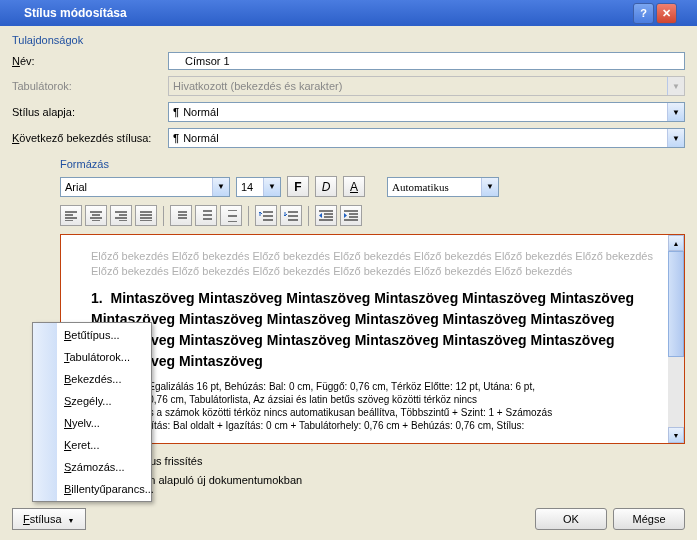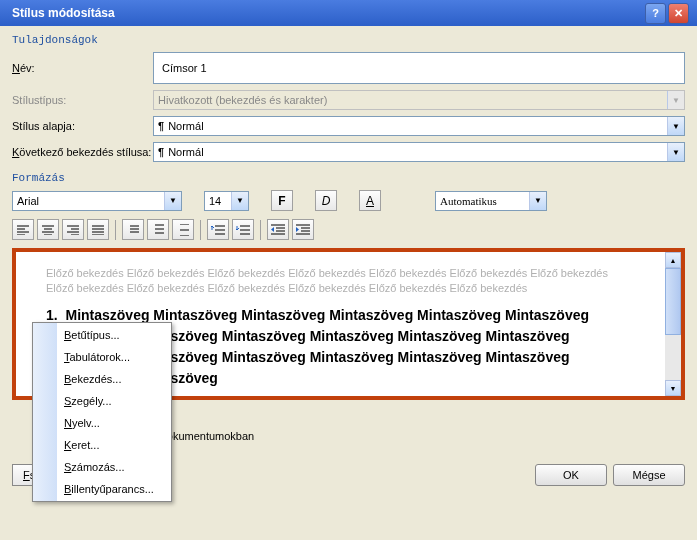--- a/index.html
+++ b/index.html
@@ -1,74 +1,74 @@
 <!DOCTYPE html>
 <html><head>
 <meta charset="utf-8">
 <style>
 * { box-sizing: border-box; margin: 0; padding: 0; }
 body { font-family: Tahoma, Arial, sans-serif; font-size: 11px; background: #ece9d8; width: 697px; height: 540px; overflow: hidden; }
 
-.titlebar { height: 26px; background: linear-gradient(to bottom, #4a7ce0, #2c5fc8); display: flex; align-items: center; padding: 0 8px; color: white; font-weight: bold; }
+.titlebar { height: 26px; background: linear-gradient(to bottom, #4a7ce0, #2c5fc8); display: flex; align-items: center; padding: 0 20px; color: white; font-weight: bold; }
 .titlebar-text { flex: 1; padding-left: 4px; font-size: 12px; }
 .titlebar-btn { width: 21px; height: 21px; margin-left: 2px; border: 1px solid #3d5fa8; border-radius: 3px; display: flex; align-items: center; justify-content: center; cursor: pointer; }
 .help-btn { background: linear-gradient(to bottom, #7ba6f0, #4a7ce0); }
 .close-btn { background: linear-gradient(to bottom, #f08070, #d04530); }
 
 .content { padding: 8px 12px; }
 
-.section-title { color: #2050a0; font-size: 11px; margin-bottom: 6px; font-family: Liberation Mono, monospace; }
+.section-title { color: #2050a0; font-size: 11px; margin-bottom: 6px; }
 
 .props-row { display: flex; align-items: center; margin-bottom: 6px; }
-.props-label { width: 141px; }
+.props-label { width: 156px; }
 .props-label u { text-decoration: underline; }
 .props-input { flex: 1; }
 
-.text-input { width: 100%; height: 32px; padding: 2px 8px; border: 1px solid #7f9db9; font-family: inherit; font-size: 11px; }
+.text-input { width: 100%; height: 18px; padding: 2px 16px; border: 1px solid #7f9db9; font-family: inherit; font-size: 11px; }
 
 .select-wrap { position: relative; display: flex; align-items: center; width: 100%; height: 20px; border: 1px solid #7f9db9; background: white; padding: 0 14px 0 4px; }
 .select-wrap.disabled { background: #ece9d8; color: #888; border-color: #c0c0c0; }
 .select-arrow { position: absolute; right: 0; top: 0; width: 17px; height: 18px; background: linear-gradient(to bottom, #e8f0fc, #c0d8f8); border-left: 1px solid #b8c8e8; display: flex; align-items: center; justify-content: center; font-size: 8px; }
 
 .pilcrow { font-weight: bold; margin-right: 4px; }
 
-.format-section { margin-top: 10px; }
-
-.toolbar-row { display: flex; align-items: center; gap: 22px; margin-bottom: 8px; }
+.format-section { margin-top: 10px; margin-left: 48px; }
+
+.toolbar-row { display: flex; align-items: center; gap: 6px; margin-bottom: 8px; }
 .toolbar-row2 { display: flex; align-items: center; gap: 3px; margin-bottom: 8px; }
 
 .font-select { width: 170px; }
 .size-select { width: 45px; }
 
 .tool-btn { width: 22px; height: 21px; border: 1px solid #a0a0a0; background: linear-gradient(to bottom, #fdfdfd, #e8e8e8); display: flex; align-items: center; justify-content: center; cursor: pointer; font-size: 12px; }
 
 .auto-select { width: 112px; font-family: Liberation Serif, serif; }
 
 .sep { width: 1px; height: 20px; background: #a0a0a0; margin: 0 3px; }
 
-.preview-box { border: 4px solid #c2410c; background: white; padding: 14px 30px; height: 152px; overflow: hidden; position: relative; margin-bottom: 10px; }
+.preview-box { border: 1px solid #c2410c; background: white; padding: 14px 30px; height: 210px; overflow: hidden; position: relative; margin-bottom: 10px; }
 .prev-para { color: #b0b0b0; font-size: 11px; line-height: 1.4; margin-bottom: 8px; text-align: justify; }
 .sample-heading { font-family: Arial; font-weight: bold; font-size: 14px; line-height: 1.5; margin-bottom: 8px; }
 .desc-text { font-size: 10px; color: #000; line-height: 1.3; text-align: justify; }
 
 .scrollbar-preview { position: absolute; right: 0; top: 0; width: 16px; height: 100%; background: #f0f0f0; display: flex; flex-direction: column; }
 .scroll-arrow { height: 16px; background: linear-gradient(to bottom, #e8f0fc, #c0d8f8); border: 1px solid #b0c0e0; display: flex; align-items: center; justify-content: center; font-size: 7px; }
 .scroll-track { flex: 1; background: #e8e8e8; }
 .scroll-thumb { height: 60%; background: linear-gradient(to right, #d0e0f8, #b0c8f0); border: 1px solid #90b0e0; }
 
 .radio-row { display: flex; align-items: center; gap: 18px; margin-bottom: 6px; font-size: 11px; margin-left: 24px; }
 .radio-opt { display: flex; align-items: center; gap: 4px; }
 
 .footer { display: flex; align-items: center; padding: 8px 12px; }
 .format-btn { height: 22px; padding: 0 10px; border: 1px solid #888; background: linear-gradient(to bottom, #fdfdfd, #e8e8e8); cursor: pointer; font-family: inherit; font-size: 11px; }
 .format-btn .arrow { font-size: 7px; margin-left: 3px; }
 .spacer { flex: 1; }
 .dlg-btn { width: 72px; height: 22px; margin-left: 6px; border: 1px solid #888; border-radius: 3px; background: linear-gradient(to bottom, #fdfdfd, #e0e0e0); cursor: pointer; font-family: inherit; font-size: 11px; }
 
-.context-menu { position: absolute; left: 32px; top: 322px; width: 140px; background: white; border: 1px solid #888; box-shadow: 2px 2px 4px rgba(0,0,0,0.3); z-index: 100; padding: 1px; }
+.context-menu { position: absolute; left: 32px; top: 322px; width: 120px; background: white; border: 1px solid #888; box-shadow: 2px 2px 4px rgba(0,0,0,0.3); z-index: 100; padding: 1px; }
 .menu-left-strip { position: absolute; left: 0; top: 0; width: 24px; height: 100%; background: linear-gradient(to right, #e8f0fc, #d0e0f8); }
 .menu-item { position: relative; padding: 5px 10px 5px 30px; cursor: pointer; font-size: 11px; }
 </style>
 </head>
 <body>
 
 <div class="titlebar">
   <span class="titlebar-text">Stílus módosítása</span>
   <div class="titlebar-btn help-btn">
       <span style="color:white;font-weight:bold">?</span>
@@ -80,21 +80,21 @@
 
 <div class="content">
   <div class="section-title">Tulajdonságok</div>
 
   <div class="props-row">
     <div class="props-label"><u>N</u><span>év:</span></div>
     <div class="props-input"><input class="text-input" value="Címsor 1" style=""></div>
   </div>
 
   <div class="props-row">
-    <div class="props-label" style="color:#888"><span>Stílustípus:</span></div>
+    <div class="props-label" style="color:#888"><span>Tabulátorok:</span></div>
     <div class="props-input">
       <div class="select-wrap disabled">
         <span>Hivatkozott (bekezdés és karakter)</span>
         <div class="select-arrow" style="background:#e8e8e8;color:#aaa">▼</div>
       </div>
     </div>
   </div>
 
   <div class="props-row">
     <div class="props-label"><span>Stílus alapja:</span></div>

